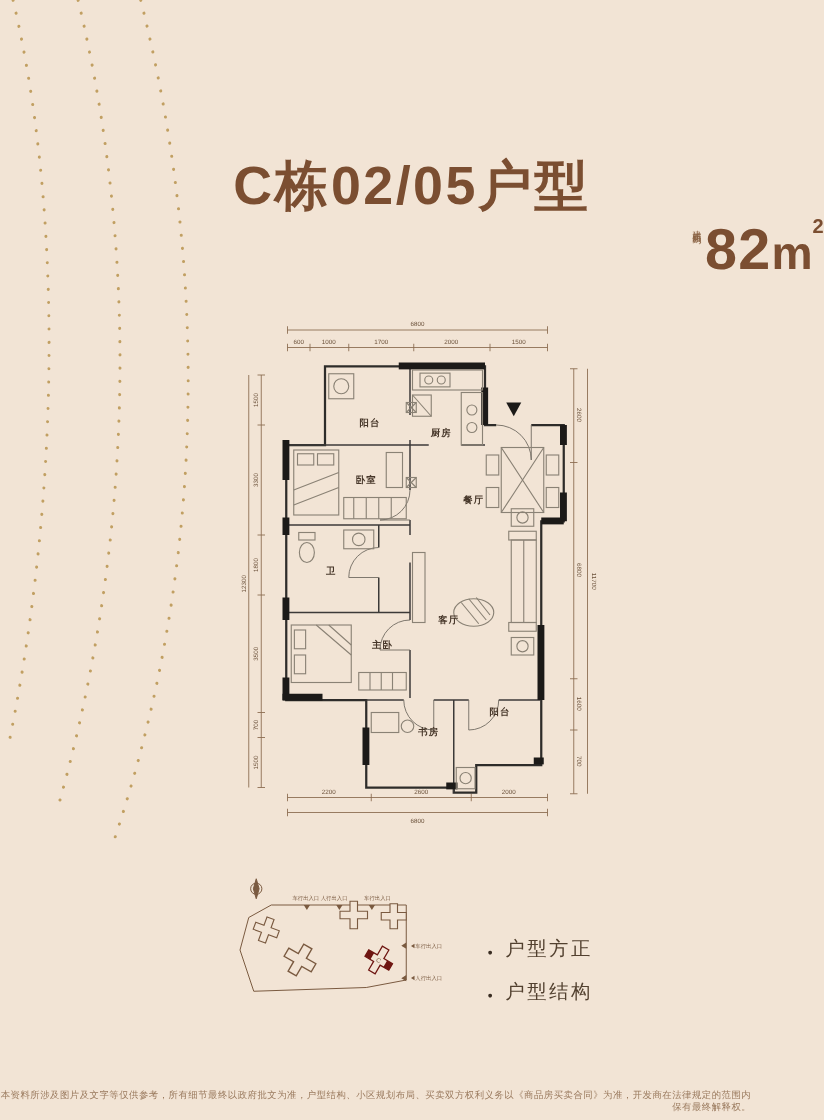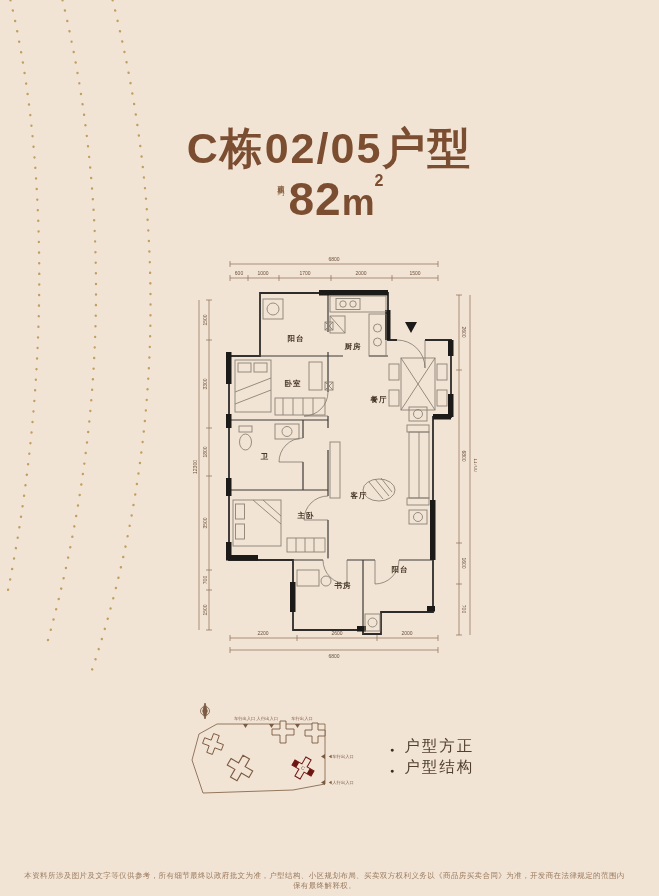--- a/index.html
+++ b/index.html
@@ -15,21 +15,21 @@
   
   #deco-arcs { left:0; top:0; pointer-events:none; }
 
   
   #title {
     left:0; top:120px; width:659px; text-align:center;
     font-size:43px; font-weight:700; letter-spacing:2px; color:#7b4e31;
   }
   #area-row {
     left:0; top:172px; width:659px;
-    display:flex; justify-content:center; align-items:baseline;
+    display:flex; justify-content:flex-end; align-items:baseline;
   }
   #area-note {
     writing-mode:vertical-rl; font-size:7px; letter-spacing:1px;
     color:#8a6243; align-self:center; height:40px; margin-right:3px;
   }
   #area-value { font-size:46px; font-weight:600; letter-spacing:1px; }
   #area-unit { font-size:37px; font-weight:600; position:relative; }
   #area-unit sup { font-size:16px; position:relative; top:-16px; font-weight:600; }
   #spec { font-size:27px; font-weight:500; margin-left:16px; letter-spacing:1px; }
 
@@ -51,29 +51,29 @@
   #siteplan text { font-family:"Liberation Sans", sans-serif; fill:#7a5a40; }
   .site-line { stroke:#7a5a40; stroke-width:0.8; fill:none; }
   .bld { stroke:#7a5a40; stroke-width:0.9; fill:#f2e4d5; }
   .bld-hl { stroke:#6e1511; stroke-width:1; fill:#f2e4d5; }
   .gate { font-size:4.3px; }
 
   
   #advantages { left:390px; top:736px; width:150px; }
   #adv-heading { font-size:20px; font-weight:700; letter-spacing:3px; color:#7b4f33; }
   .adv-item {
-    font-size:15.5px; letter-spacing:2px; color:#52402f;
+    margin-top:13px; font-size:15.5px; letter-spacing:2px; color:#52402f;
     display:flex; align-items:center;
   }
   .adv-item .bullet::before { content:"●"; font-size:7px; margin-right:8px; color:#3a2d22; }
 
   
   #disclaimer {
-    left:0; top:871px; width:601px; text-align:center;
-    font-size:7.5px; letter-spacing:0.4px; color:#9a7a5e;margin-left:24px;
+    left:0; top:871px; width:601px; text-align:right;
+    font-size:7.5px; letter-spacing:0.4px; color:#9a7a5e;
   }
 </style>
 </head>
 <body>
 
 <svg id="deco-arcs" class="abs" width="220" height="700" viewBox="0 0 220 700">
   <g stroke="#b9944e" stroke-width="2.4" fill="none" stroke-linecap="round" stroke-dasharray="0.1 10.5" opacity="0.85">
     <path d="M8,-10 C 48,150 52,380 6,600"></path>
     <path d="M60,-10 C 105,170 115,400 48,640"></path>
     <path d="M110,-10 C 162,190 172,430 92,670"></path>

